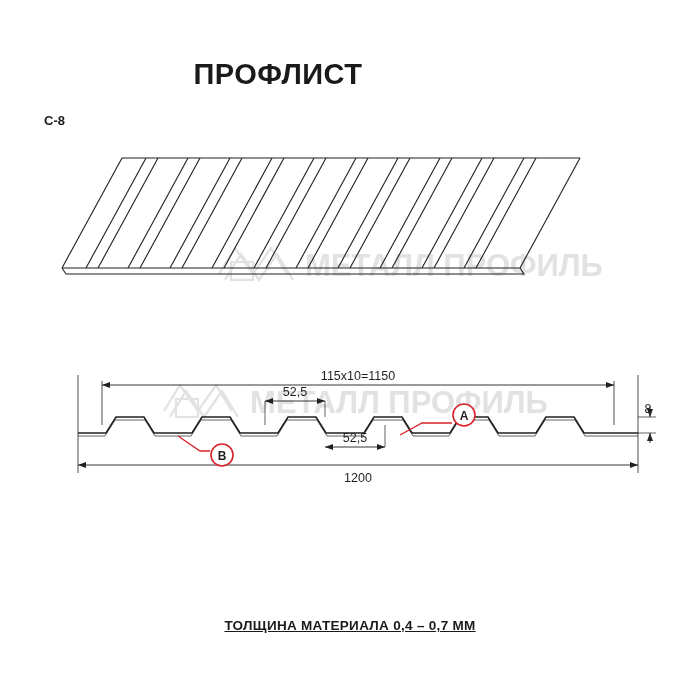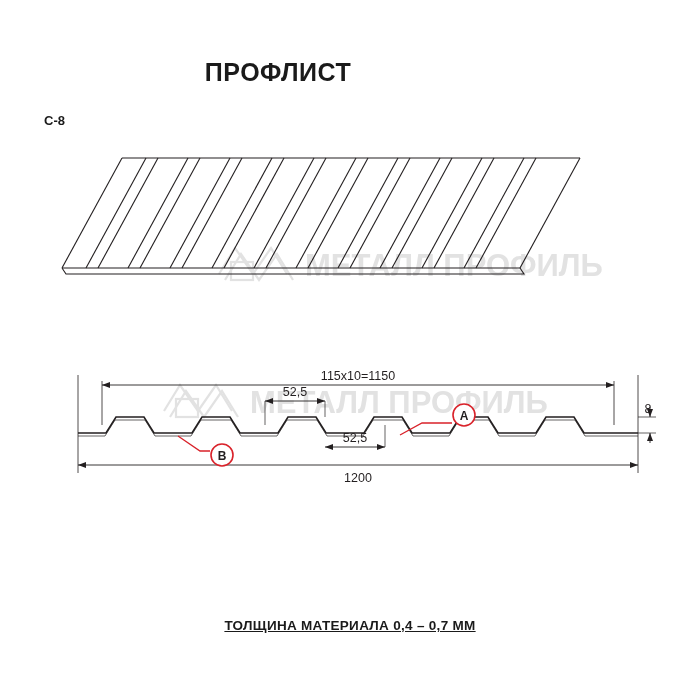--- a/index.html
+++ b/index.html
@@ -18,21 +18,21 @@
   .page {
     position: absolute;
     inset: 0;
   }
   .title {
     position: absolute;
     top: 58px;
     left: 0;
     width: 556px;
     text-align: center;
-    font-size: 25px;
+    font-size: 29px;
     font-weight: bold;
     letter-spacing: 0.5px;
     color: #1a1a1a;
   }
   .subtitle {
     position: absolute;
     top: 113px;
     left: 0;
     width: 700px;
     font-size: 13px;

